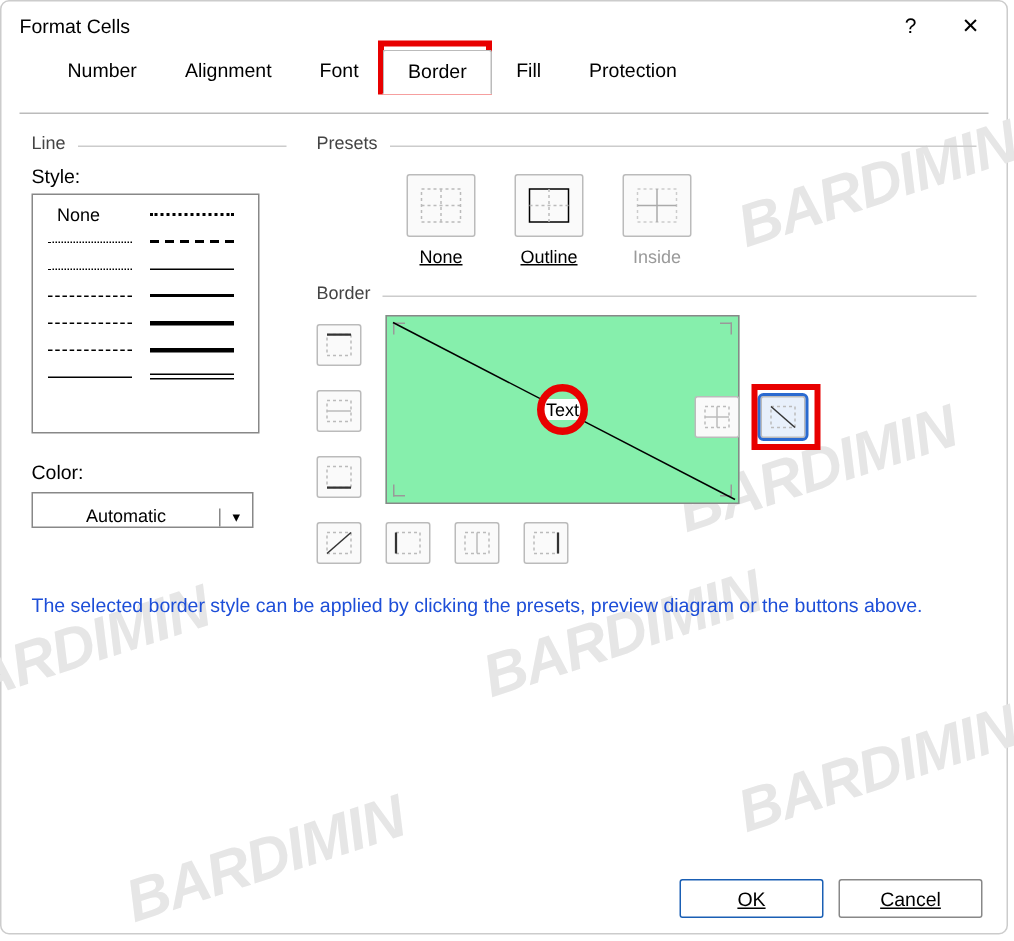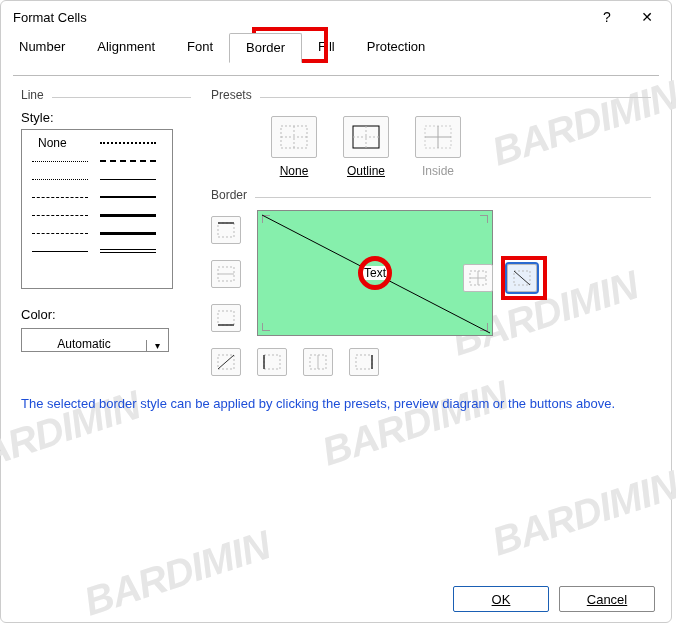--- a/index.html
+++ b/index.html
@@ -26,21 +26,21 @@
     align-items: center;
     padding: 0 4px 0 12px;
   }
   .titlebar .title { flex: 1; font-size: 13px; }
   .titlebar .ctrl {
     width: 40px; height: 28px; display: flex; align-items: center; justify-content: center;
     font-size: 14px;
   }
   .tabs {
     display: flex;
-    padding: 0 2px;
+    padding: 0 28px;
     height: 30px;
     position: relative;
   }
   .tab {
     padding: 6px 16px;
     font-size: 13px;
     cursor: default;
     position: relative;
   }
   .tab.active {

